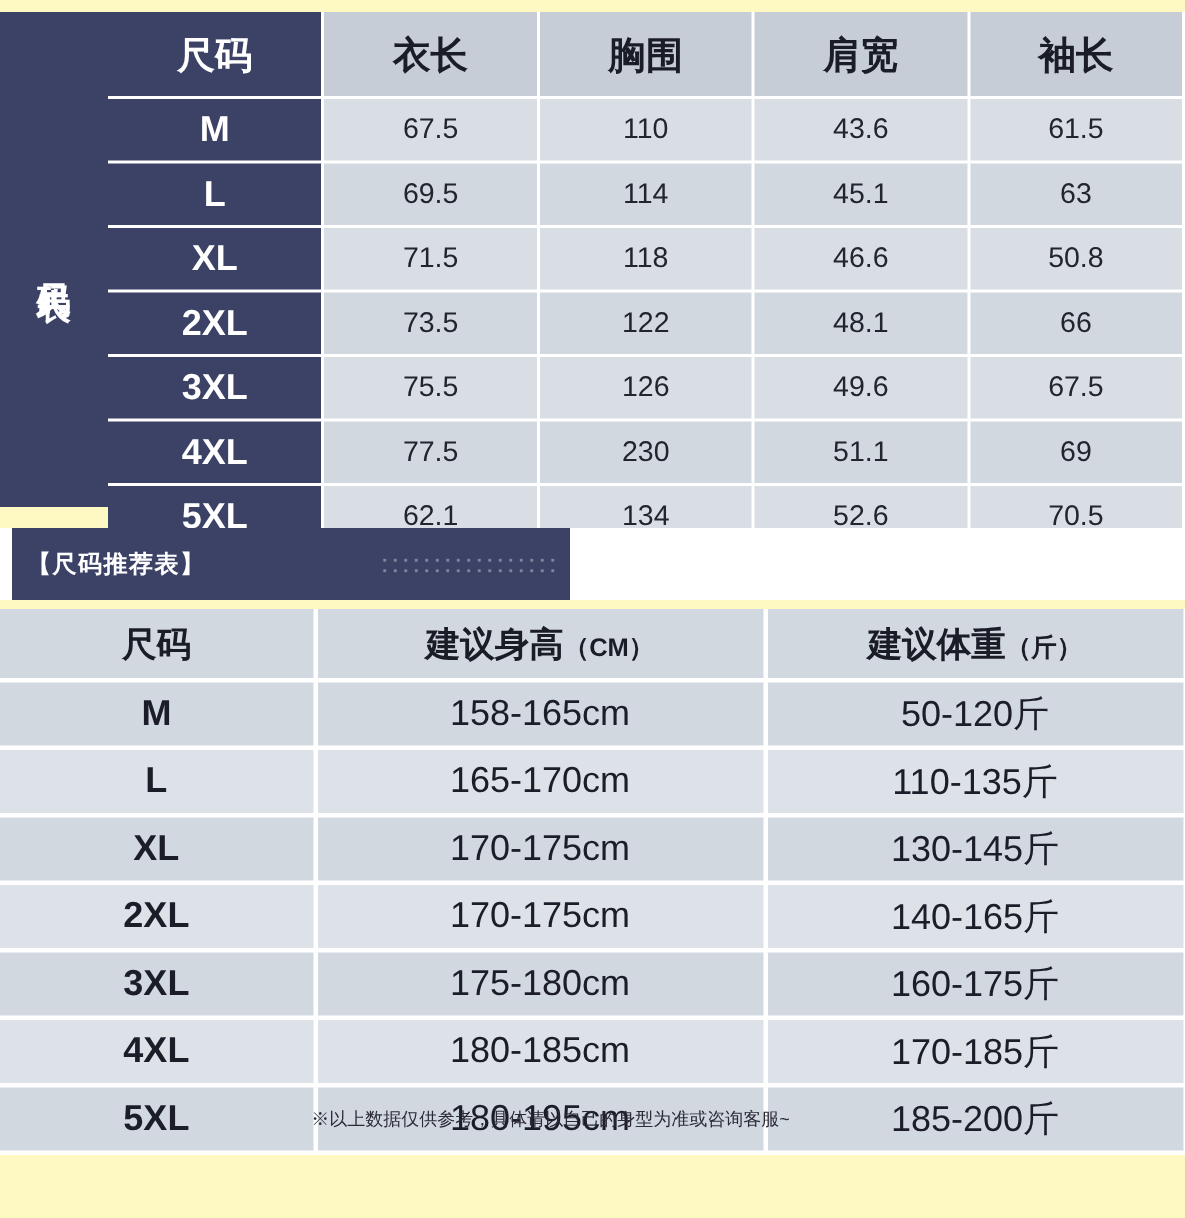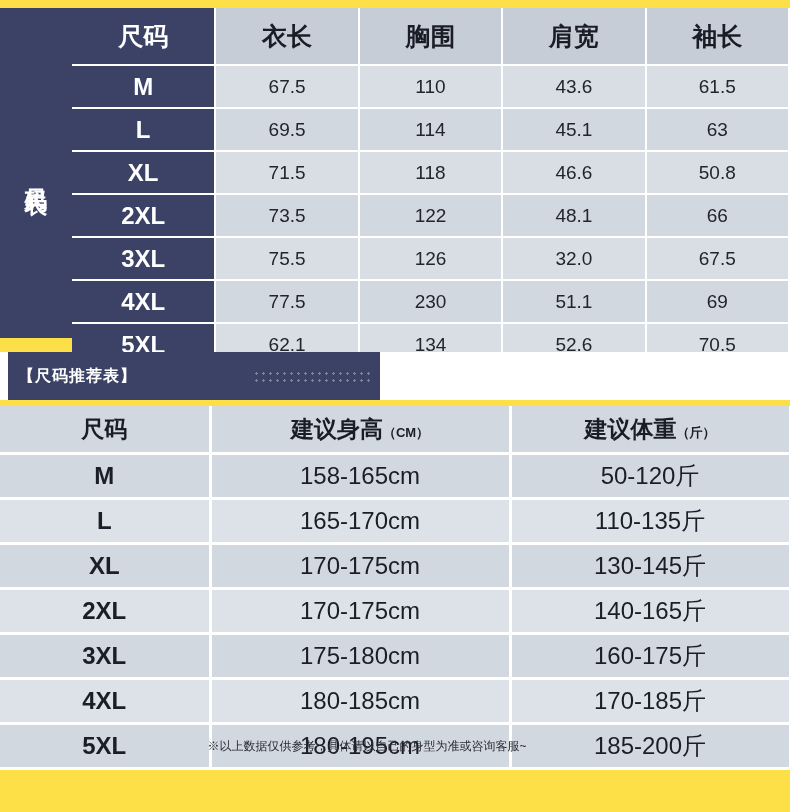--- a/index.html
+++ b/index.html
@@ -11,21 +11,21 @@
     width: 790px;
     height: 812px;
     font-family: "Liberation Sans", sans-serif;
     color: #1b1b2a;
     overflow: hidden;
   }
   .page {
     position: relative;
     width: 790px;
     height: 812px;
-    background: #fde047;
+    background: #fef9c3;
   }
 
   
   .size-table-wrap {
     position: absolute;
     left: 0;
     top: 8px;
     width: 790px;
     height: 330px;
     display: flex;
@@ -145,21 +145,21 @@
     border-bottom: 3px solid #ffffff;
   }
   table.rec th {
     background: #d2d8e0;
     height: 44px;
     font-size: 23px;
     font-weight: bold;
     color: #1a1c26;
   }
   table.rec th .unit {
-    font-size: 13px;
+    font-size: 17px;
     font-weight: bold;
     vertical-align: baseline;
   }
   table.rec td {
     height: 40px;
     font-size: 24px;
     background: #d9dee4;
     color: #1b1d28;
   }
   table.rec tr:nth-child(odd) td { background: #d2d8e0; }
@@ -225,21 +225,21 @@
           <td class="sizecell">2XL</td>
           <td class="valcell">73.5</td>
           <td class="valcell">122</td>
           <td class="valcell">48.1</td>
           <td class="valcell">66</td>
         </tr>
         <tr>
           <td class="sizecell">3XL</td>
           <td class="valcell">75.5</td>
           <td class="valcell">126</td>
-          <td class="valcell">32.0</td>
+          <td class="valcell">49.6</td>
           <td class="valcell">67.5</td>
         </tr>
         <tr>
           <td class="sizecell">4XL</td>
           <td class="valcell">77.5</td>
           <td class="valcell">230</td>
           <td class="valcell">51.1</td>
           <td class="valcell">69</td>
         </tr>
         <tr>

